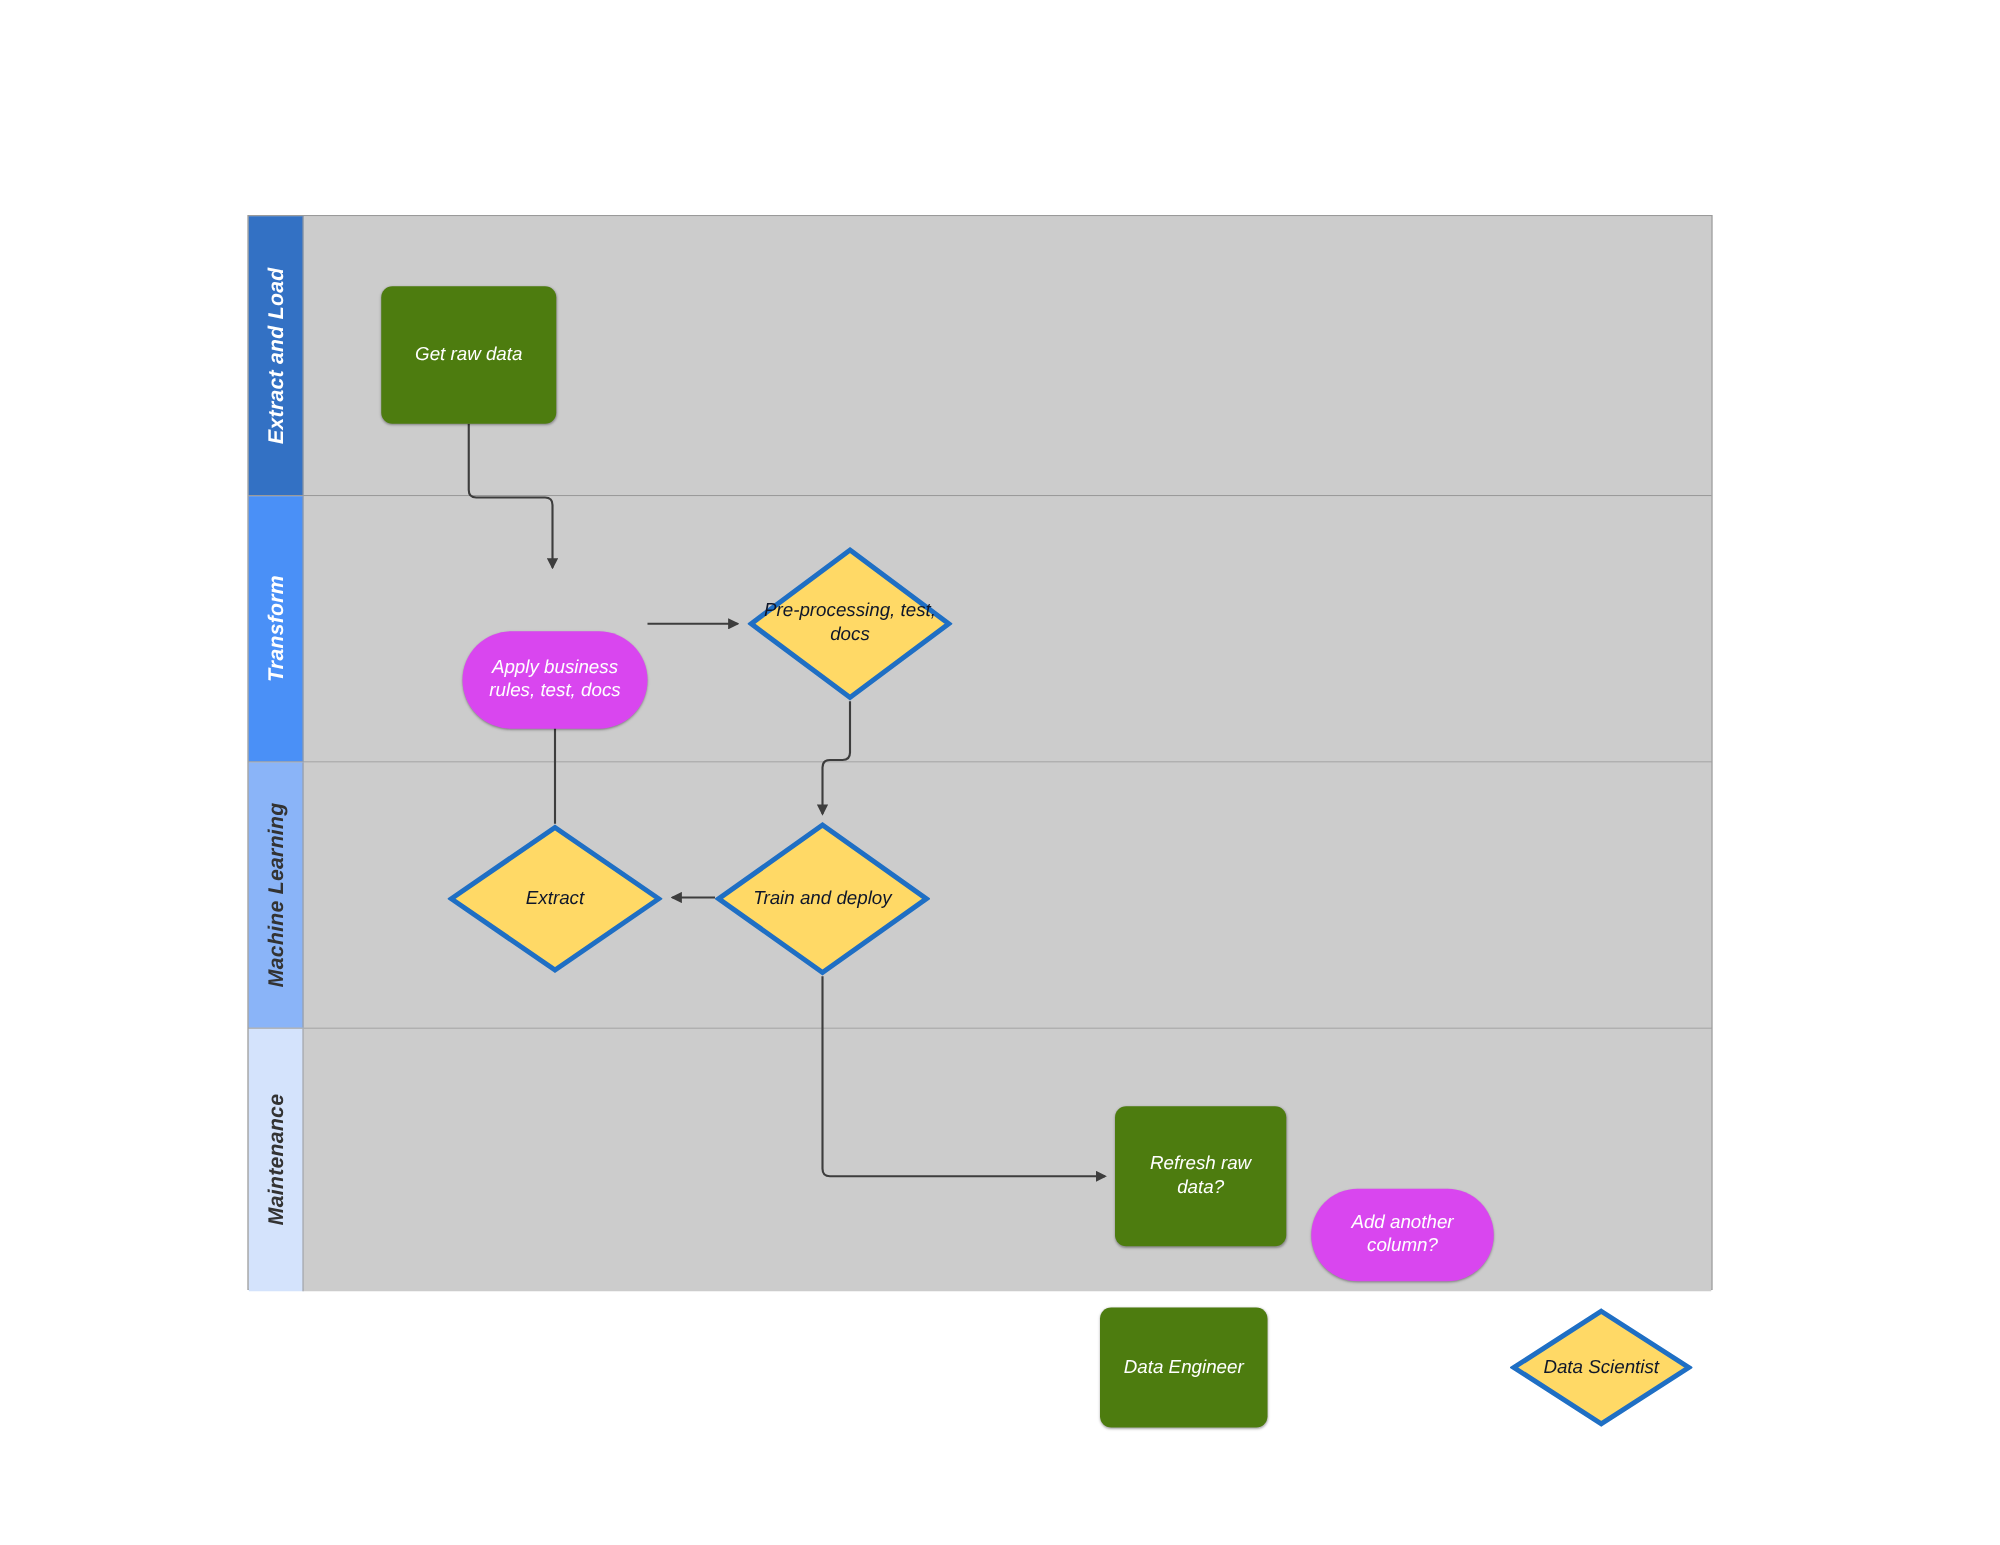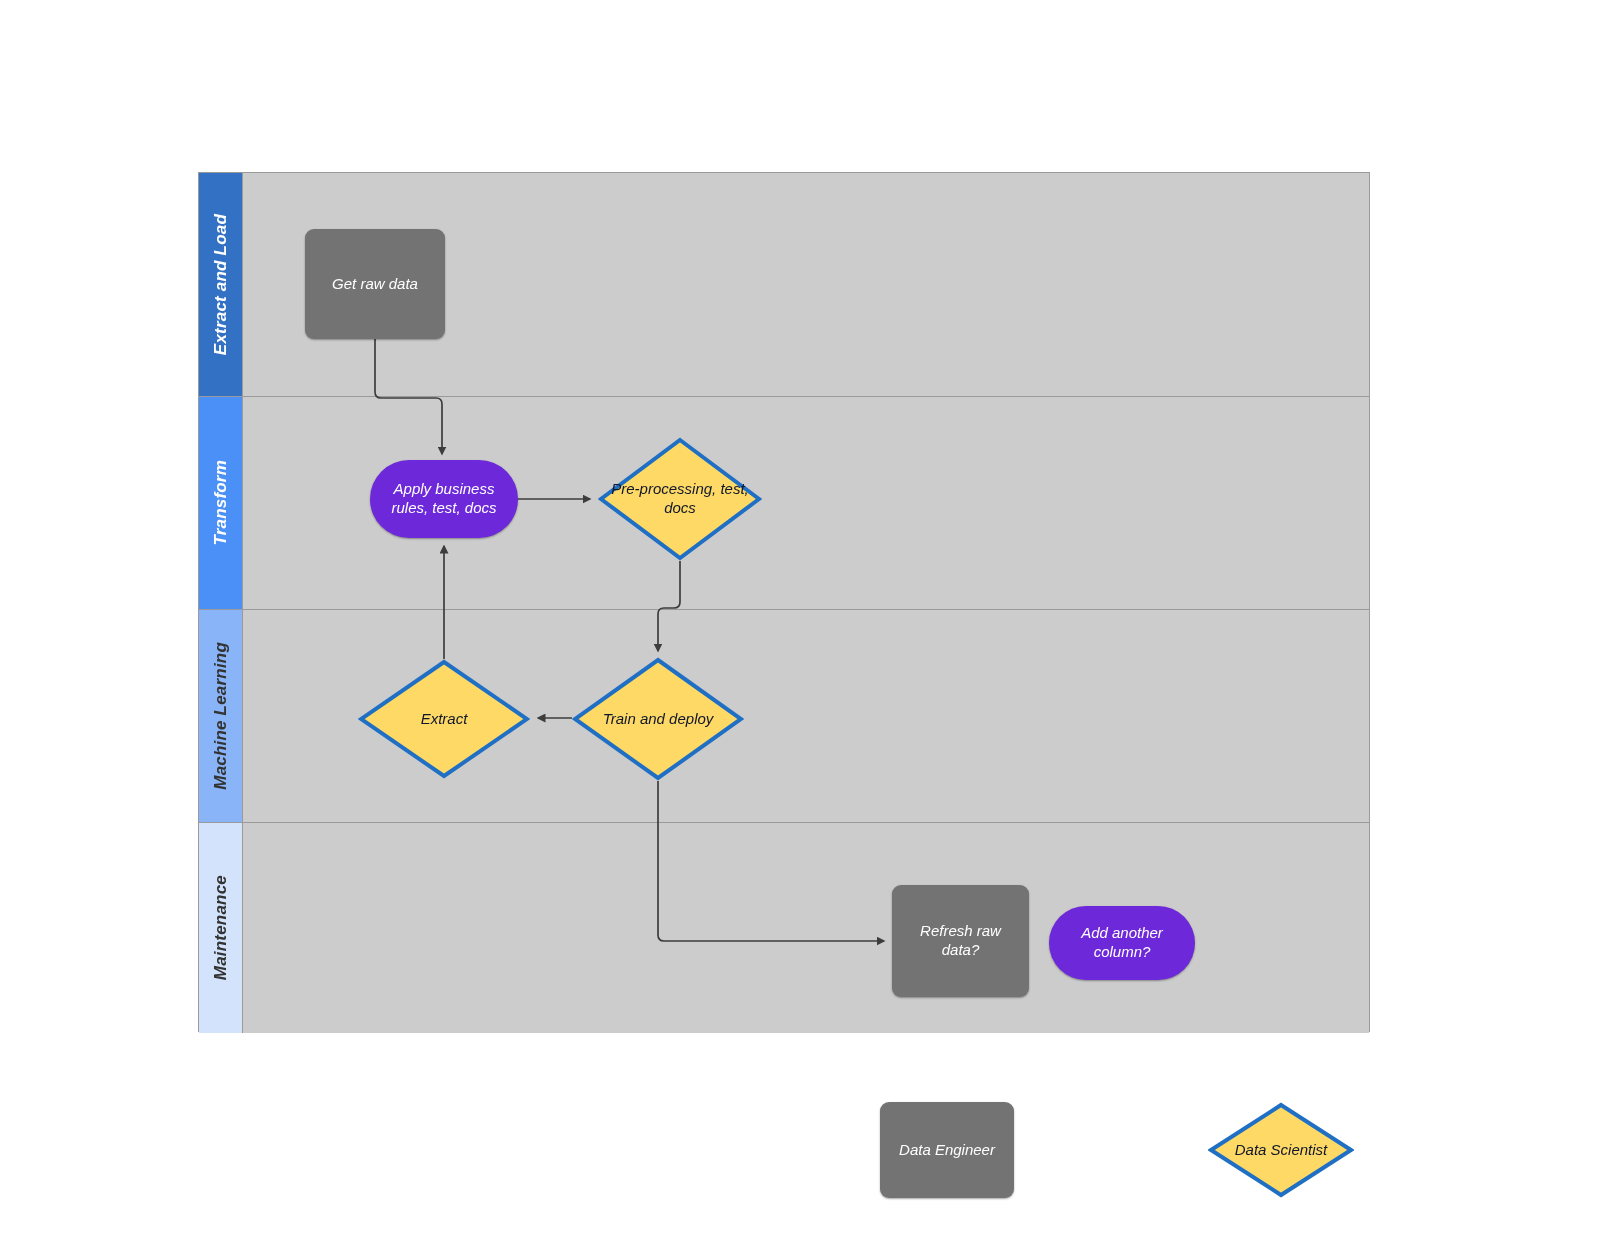--- a/index.html
+++ b/index.html
@@ -28,35 +28,35 @@
     white-space:nowrap;
   }
   .lane-body{position:absolute;left:44px;top:0;right:0;height:100%;background:#cccccc;}
 
   
   .node{position:absolute;box-sizing:border-box;display:flex;
         align-items:center;justify-content:center;text-align:center;
         font-style:italic;font-size:15px;line-height:1.25;}
   .node .lbl{padding:0 8px;pointer-events:none;}
 
-  .n-rect{background:#737373;color:#ffffff;border-radius:9px;
+  .n-rect{background:#4d7c0f;color:#ffffff;border-radius:9px;
           box-shadow:0 1px 2px rgba(0,0,0,.35);}
-  .n-pill{background:#6d28d9;color:#ffffff;border-radius:999px;
-          box-shadow:0 1px 2px rgba(0,0,0,.35);}
+  .n-pill{background:#d946ef;color:#ffffff;border-radius:999px;
+          box-shadow:0 1px 2px rgba(0,0,0,.35);margin-top:45px;}
 
   .n-diamond{background:transparent;}
   .n-diamond .dshape{position:absolute;left:0;top:0;width:100%;height:100%;}
   .n-diamond .lbl{position:relative;z-index:2;color:#0f172a;}
 
   
   #wires{position:absolute;left:0;top:0;width:1600px;height:1236px;
          pointer-events:none;}
 
   
-  .legend{position:absolute;left:880px;top:1088px;width:480px;height:102px;}
+  .legend{position:absolute;left:880px;top:1032px;width:480px;height:102px;}
   .legend .node{font-size:15px;}
 </style>
 </head>
 <body>
 
 <div id="stage">
 
   <div class="frame">
 
     <div class="lane" style="top:0px;height:224px;">

